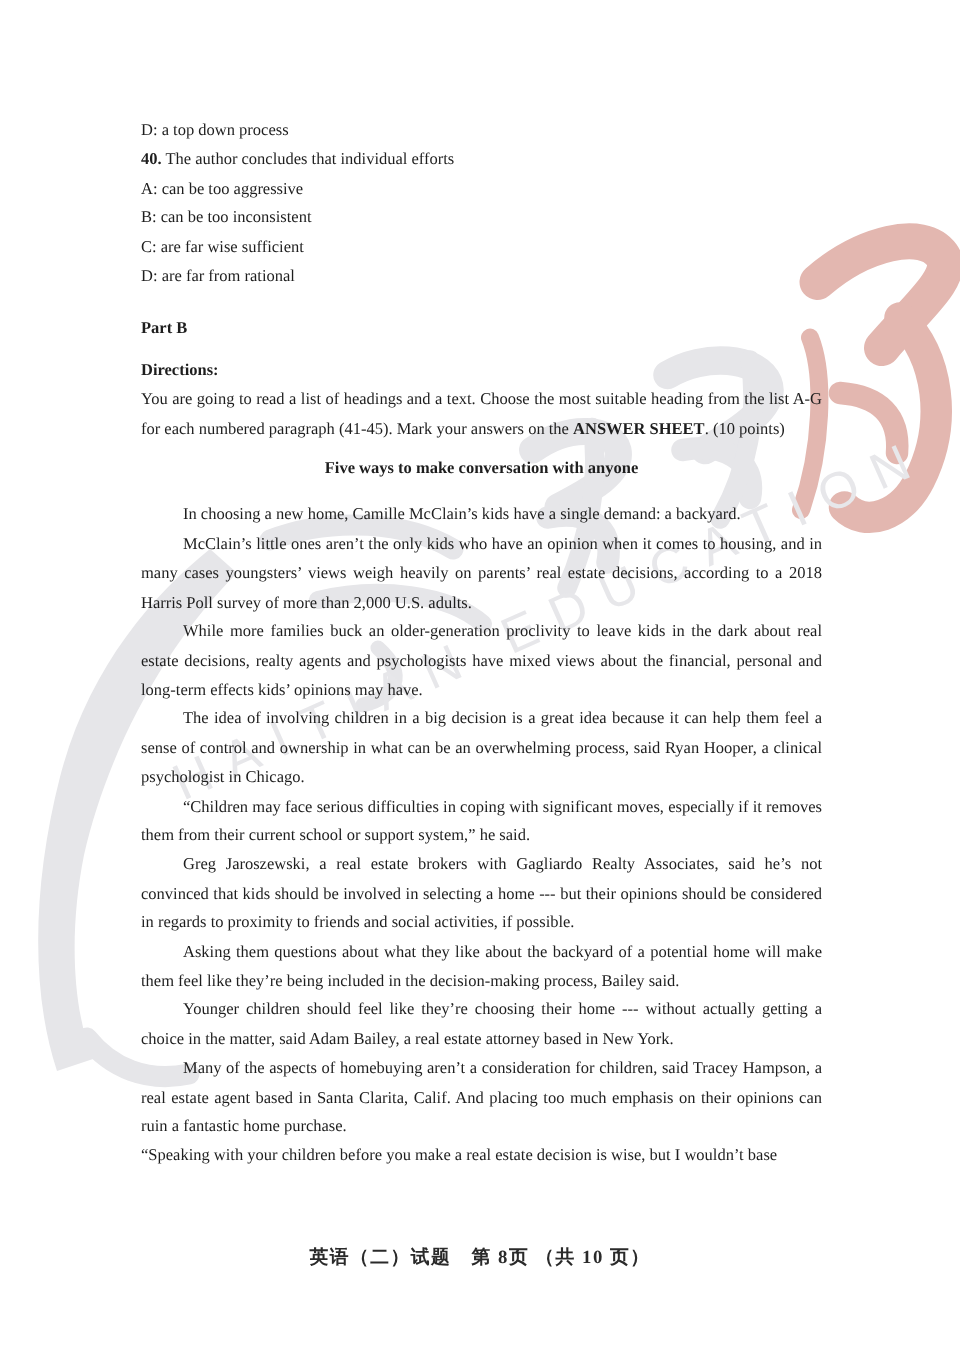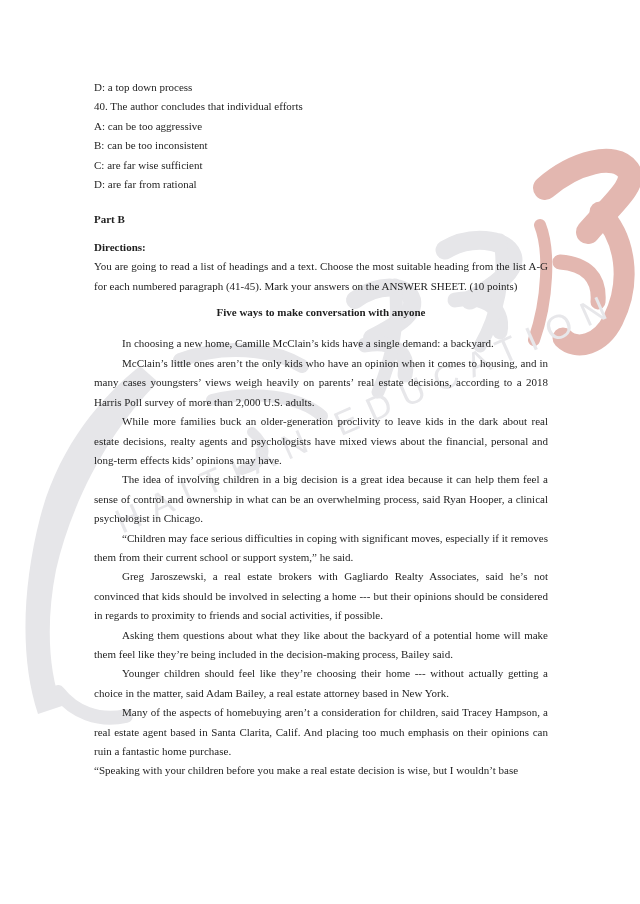--- a/index.html
+++ b/index.html
@@ -6,21 +6,21 @@
   .page{
     position:relative;width:640px;height:904px;background:#ffffff;overflow:hidden;
     font-family:"Liberation Serif",serif;color:#1e1e1e;
   }
   .wm{position:absolute;left:0;top:0;width:640px;height:904px;z-index:0;pointer-events:none;}
   .content{
     position:absolute;left:94px;top:78px;width:454px;z-index:1;
     font-size:11px;line-height:19.4px;
   }
   .qline{white-space:nowrap;}
-  .b{font-weight:normal;}
+  .b{font-weight:bold;}
   .part-b{margin-top:16px;font-weight:bold;}
   .dir-label{margin-top:8px;font-weight:bold;}
   .dir-text{text-align:justify;}
   .title{margin-top:7px;margin-bottom:12px;text-align:center;font-weight:bold;}
   .para{margin:0;text-align:justify;text-indent:28px;}
   .para.noindent{text-indent:0;}
   .footer{
     position:absolute;left:0;top:830px;width:640px;text-align:center;z-index:1;
     font-size:12.5px;font-weight:bold;letter-spacing:1px;color:#2a2a2a;
     font-family:"Liberation Serif",serif;
@@ -82,14 +82,15 @@
     <p class="para">The idea of involving children in a big decision is a great idea because it can help them feel a sense of control and ownership in what can be an overwhelming process, said Ryan Hooper, a clinical psychologist in Chicago.</p>
     <p class="para">“Children may face serious difficulties in coping with significant moves, especially if it removes them from their current school or support system,” he said.</p>
     <p class="para">Greg Jaroszewski, a real estate brokers with Gagliardo Realty Associates, said he’s not convinced that kids should be involved in selecting a home --- but their opinions should be considered in regards to proximity to friends and social activities, if possible.</p>
     <p class="para">Asking them questions about what they like about the backyard of a potential home will make them feel like they’re being included in the decision-making process, Bailey said.</p>
     <p class="para">Younger children should feel like they’re choosing their home --- without actually getting a choice in the matter, said Adam Bailey, a real estate attorney based in New York.</p>
     <p class="para">Many of the aspects of homebuying aren’t a consideration for children, said Tracey Hampson, a real estate agent based in Santa Clarita, Calif. And placing too much emphasis on their opinions can ruin a fantastic home purchase.</p>
     <p class="para noindent">“Speaking with your children before you make a real estate decision is wise, but I wouldn’t base</p>
 
   </div>
 
+  <div class="footer">英语（二）试题　第 8页 （共 10 页）</div>
 
 </div>
 
 </body></html>

